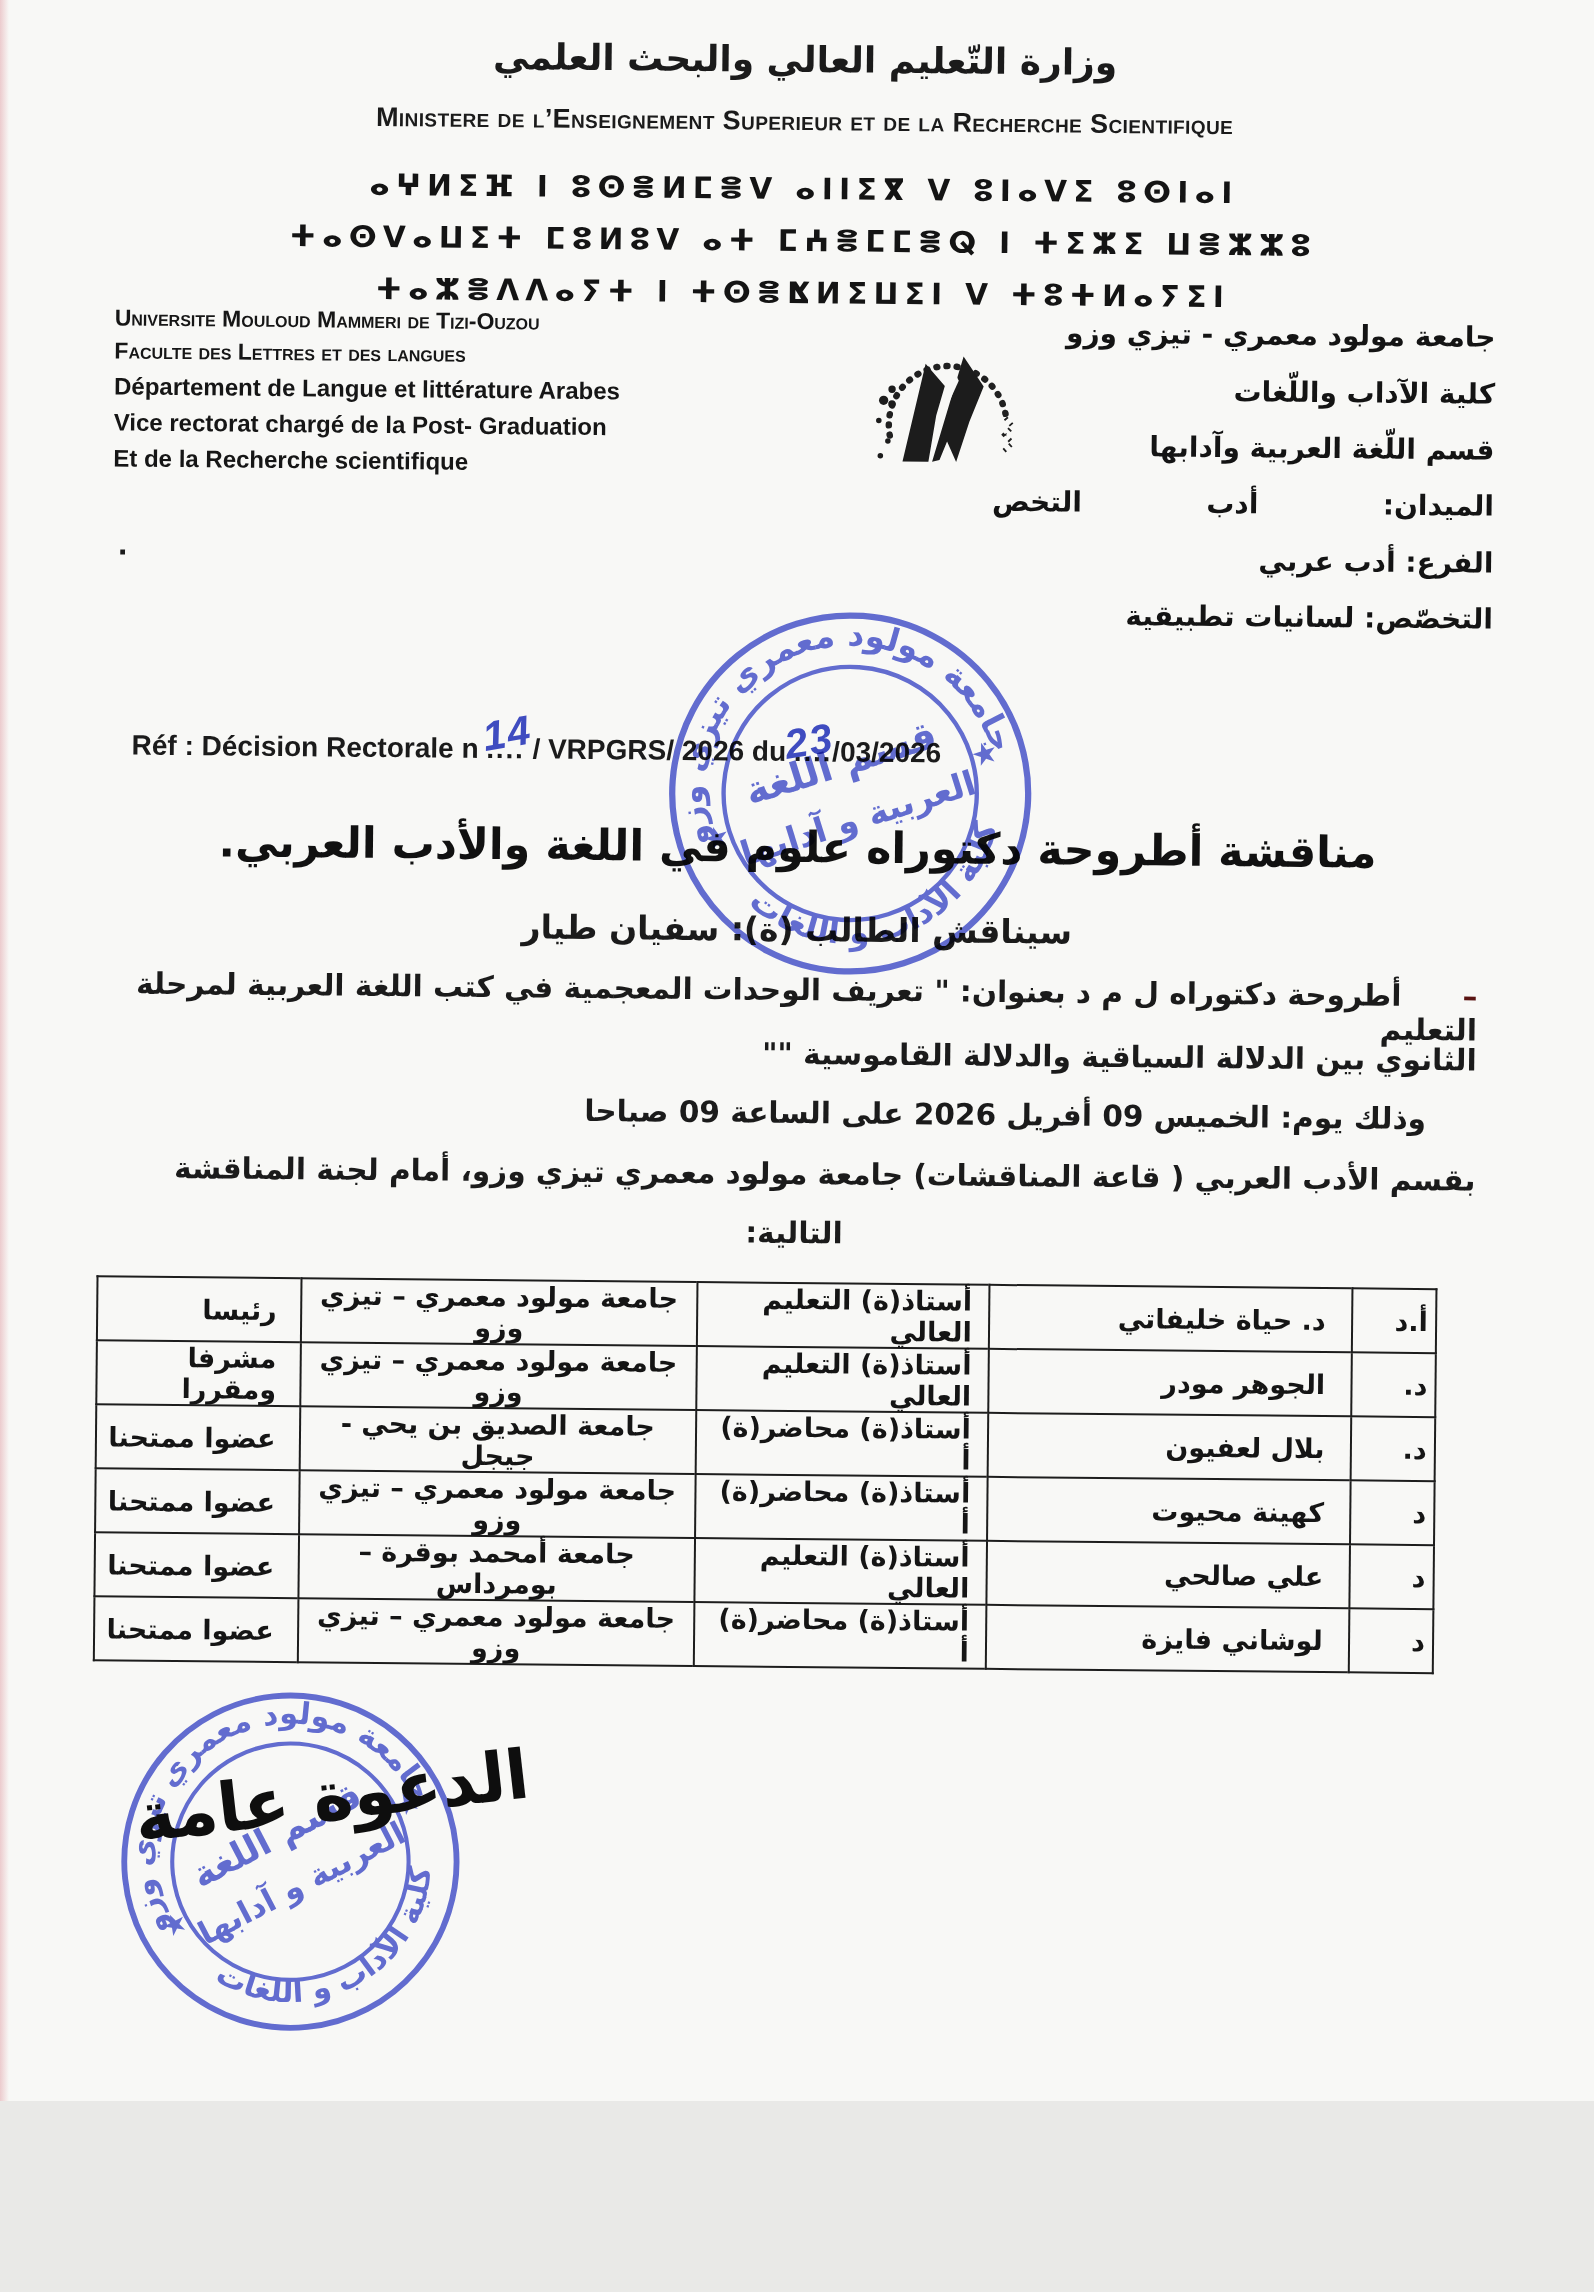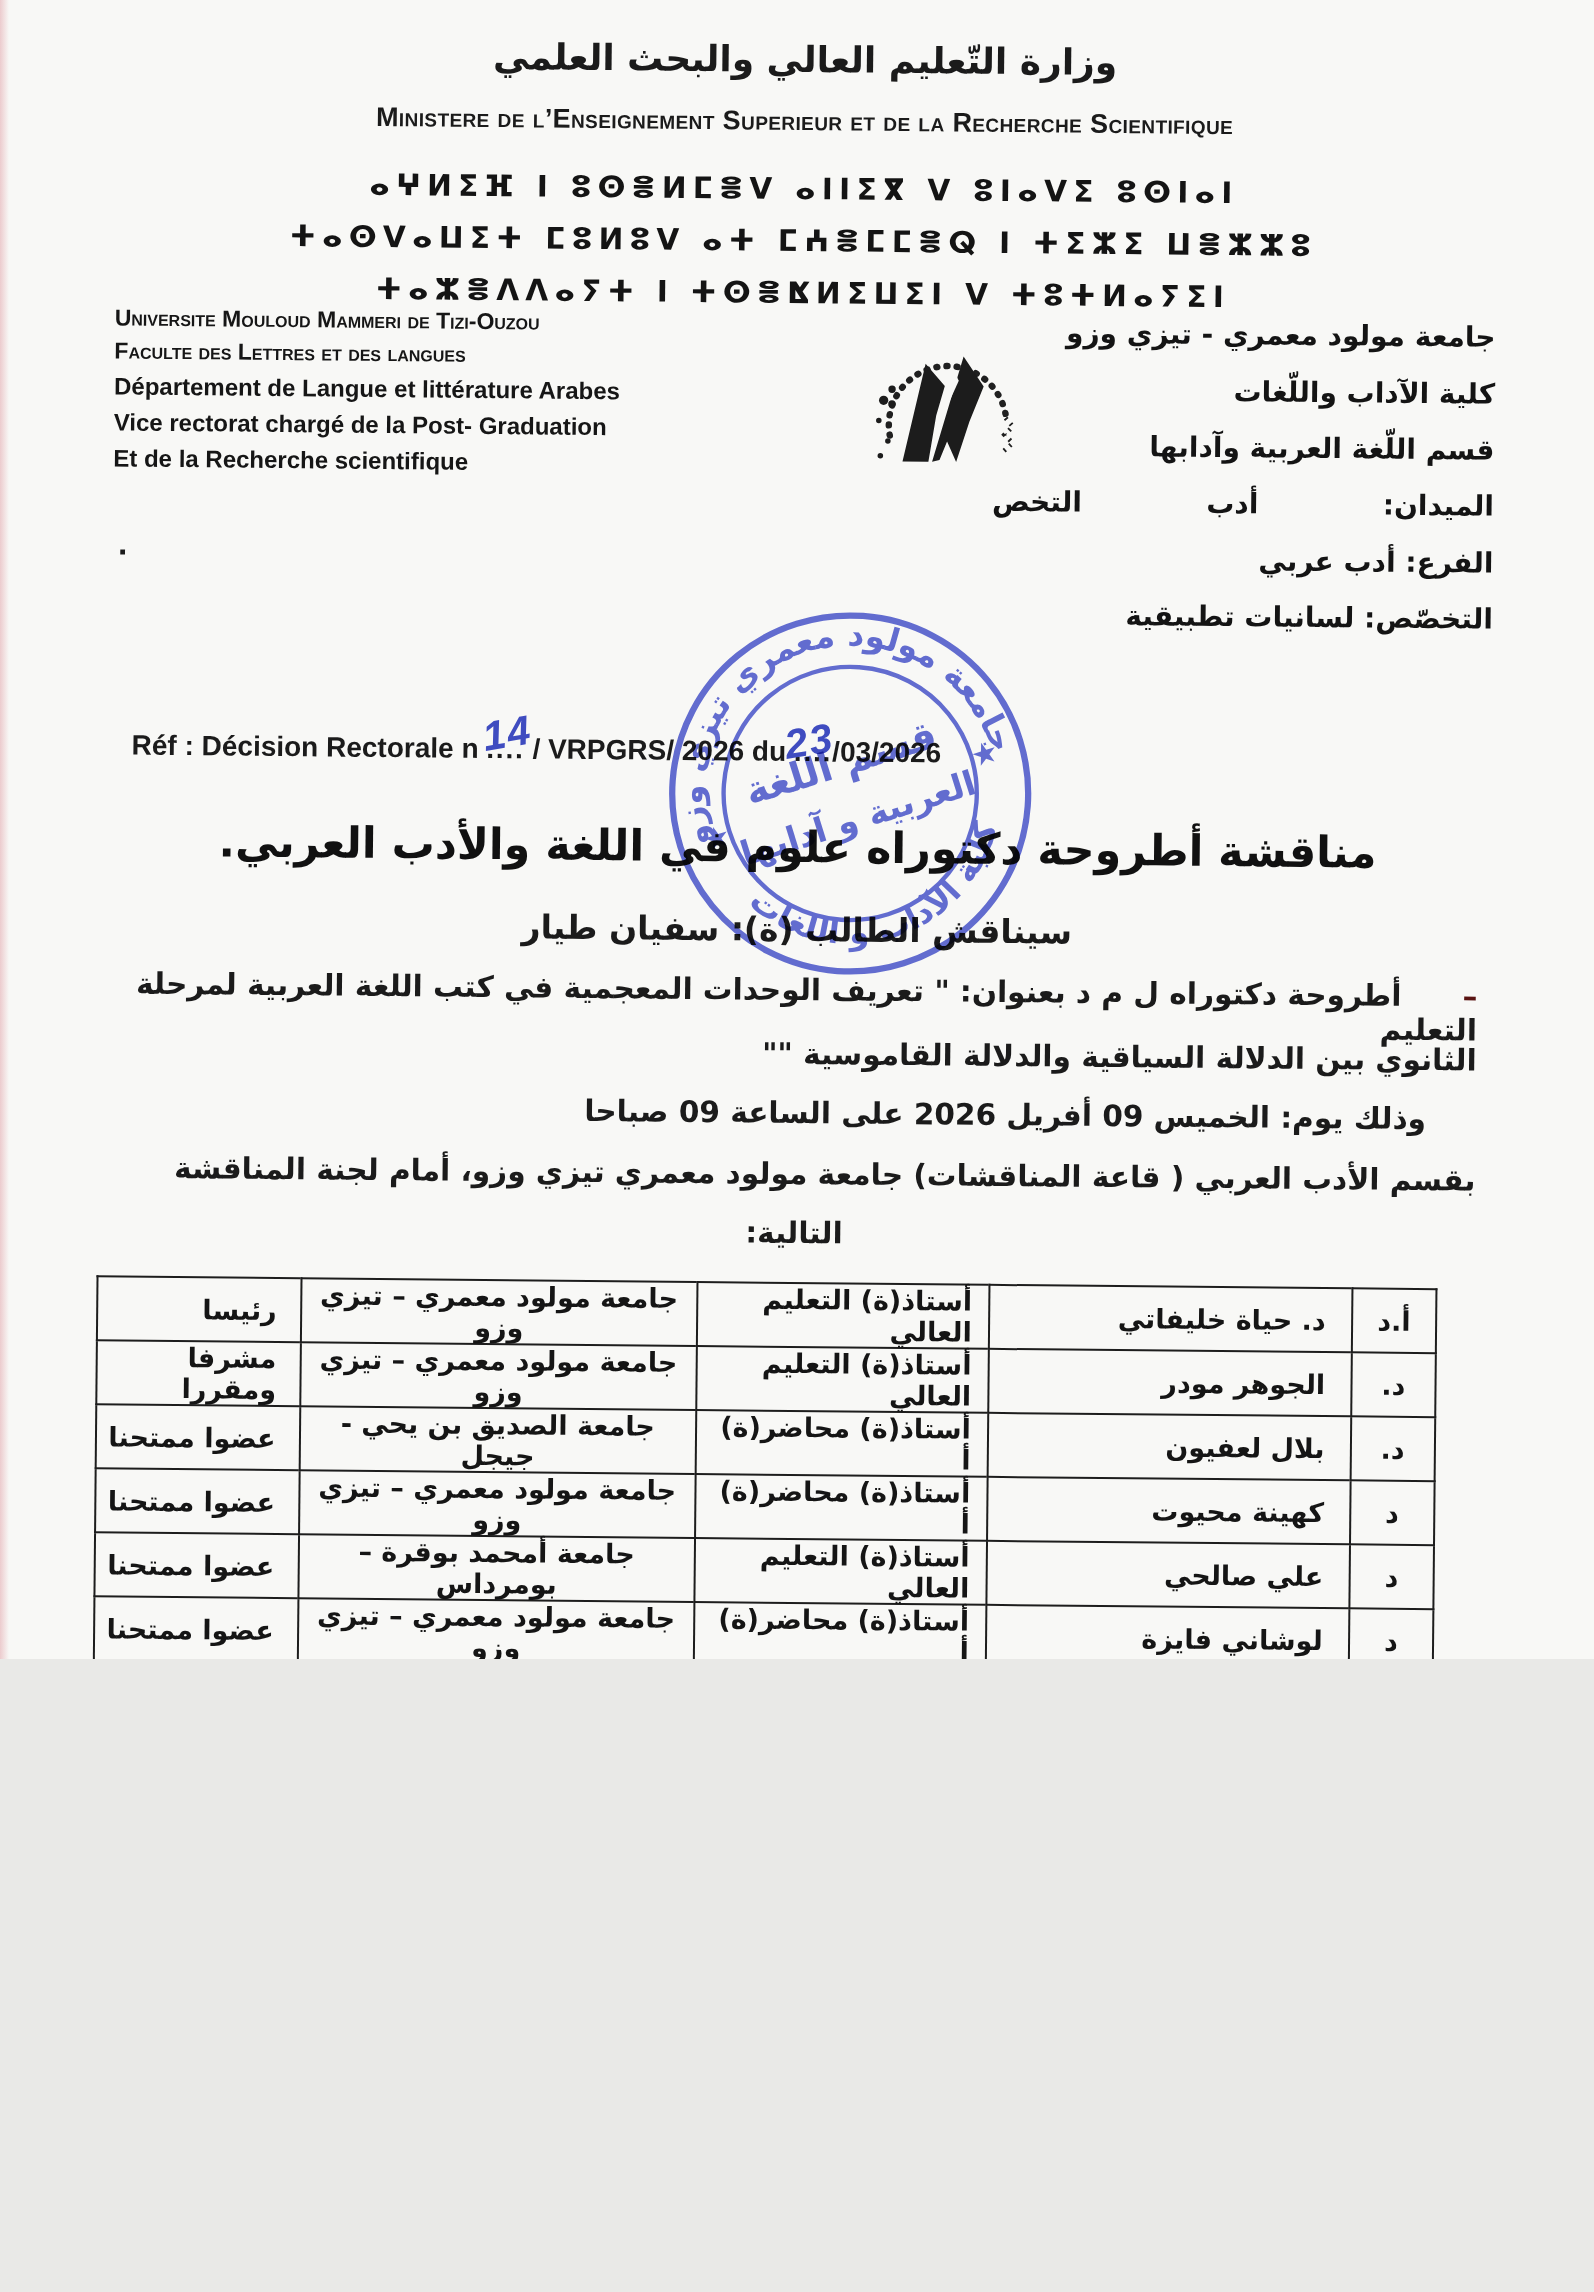--- a/index.html
+++ b/index.html
@@ -2,21 +2,21 @@
 <html lang="ar" style="font-size:14.3px"><head>
 <meta charset="utf-8">
 <style>
   html,body{margin:0;padding:0;}
   body{
     width:1594px;height:2293px;overflow:hidden;
     background:#e9e9e7;
     font-family:"DejaVu Sans",sans-serif;
   }
   #page{
-    position:relative;width:1594px;height:1659px;
+    position:relative;width:1594px;height:2101px;
     background:#f8f8f6;
     overflow:hidden;
     text-decoration:underline;
   }
   #edge-artifact{
     position:absolute;left:0;top:0;width:9px;height:2293px;
     background:linear-gradient(to right, rgba(214,120,130,.35), rgba(214,120,130,0));
     z-index:5;
   }
   #sheet{
@@ -87,21 +87,21 @@
   .bullet-dash{display:inline-block;margin-left:61px;color:#5a1412;}
   
   .committee{
     position:absolute;left:100px;top:1282px;width:1341px;z-index:1;
     border-collapse:collapse;direction:rtl;
   }
   .committee td{
     border:2.7px solid #1d1d1d;height:56px;
     font-weight:700;font-size:27px;color:#151515;padding:0 7.2px;
   }
-  .col-deg{width:6.3%;text-align:center;}
+  .col-deg{width:6.3%;}
   .col-name{width:27.1%;text-align:right;padding-right:25px !important;}
   .col-grade{width:21.8%;text-align:right;padding-right:16px !important;}
   .col-univ{width:29.6%;text-align:center;}
   .col-role{width:15.2%;text-align:right;padding-right:23px !important;}
   
   .public-invitation{
     position:absolute;left:142px;top:1761px;z-index:3;
     direction:rtl;font-weight:700;font-size:68px;color:#0e0e0e;
     white-space:nowrap;transform:rotate(-7deg);
   }

